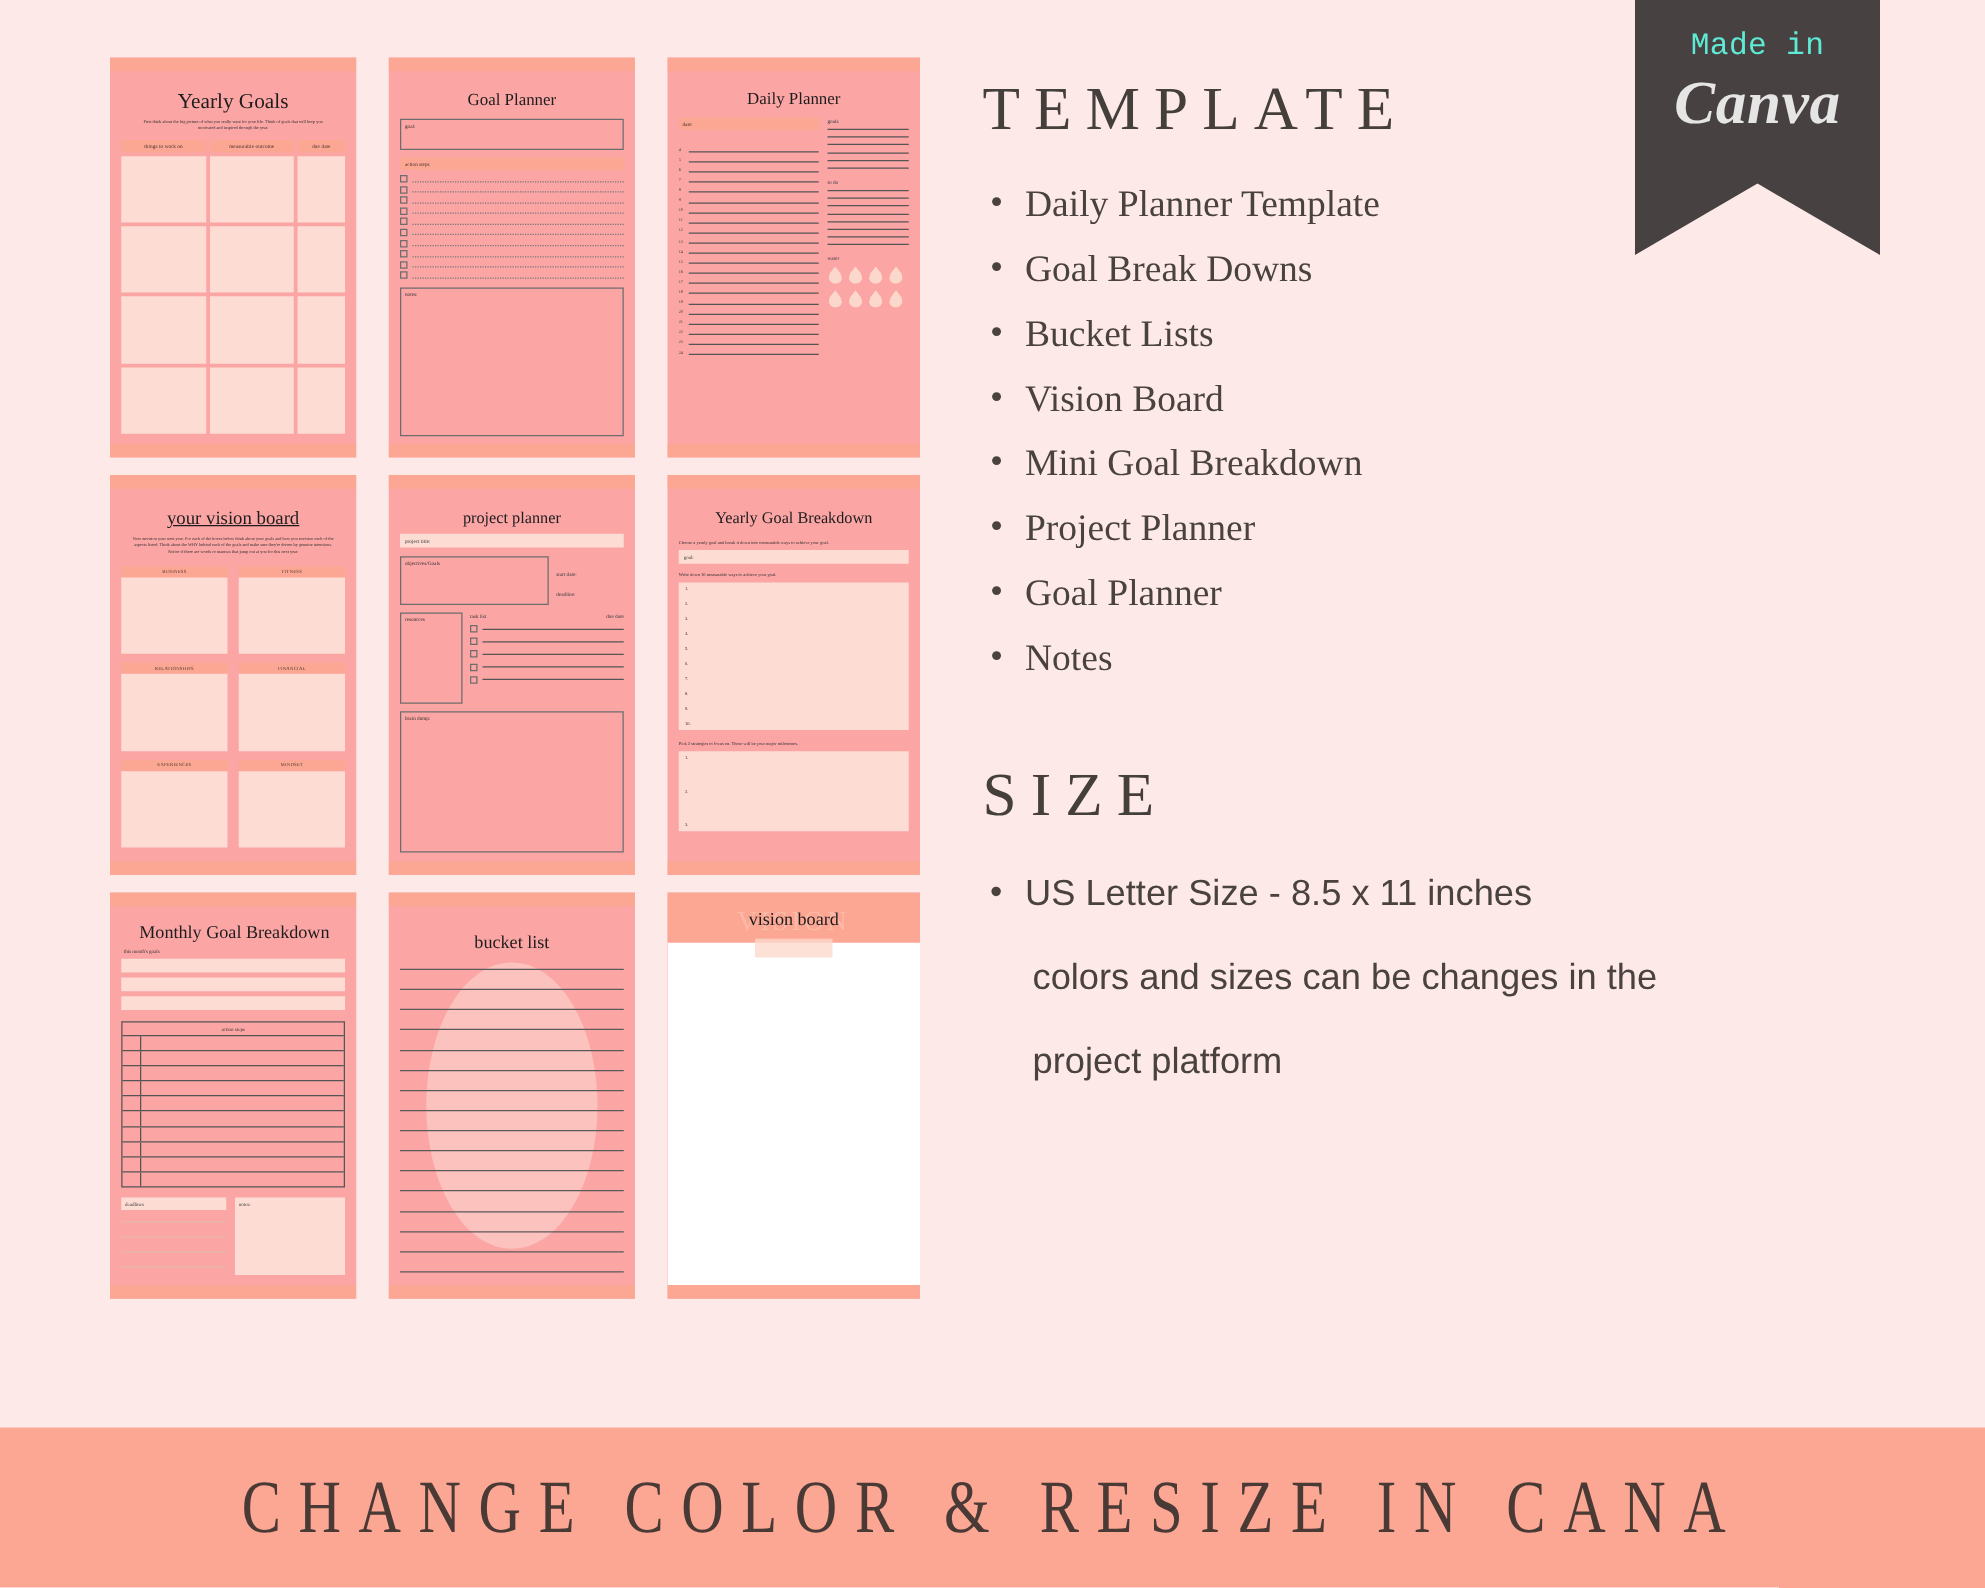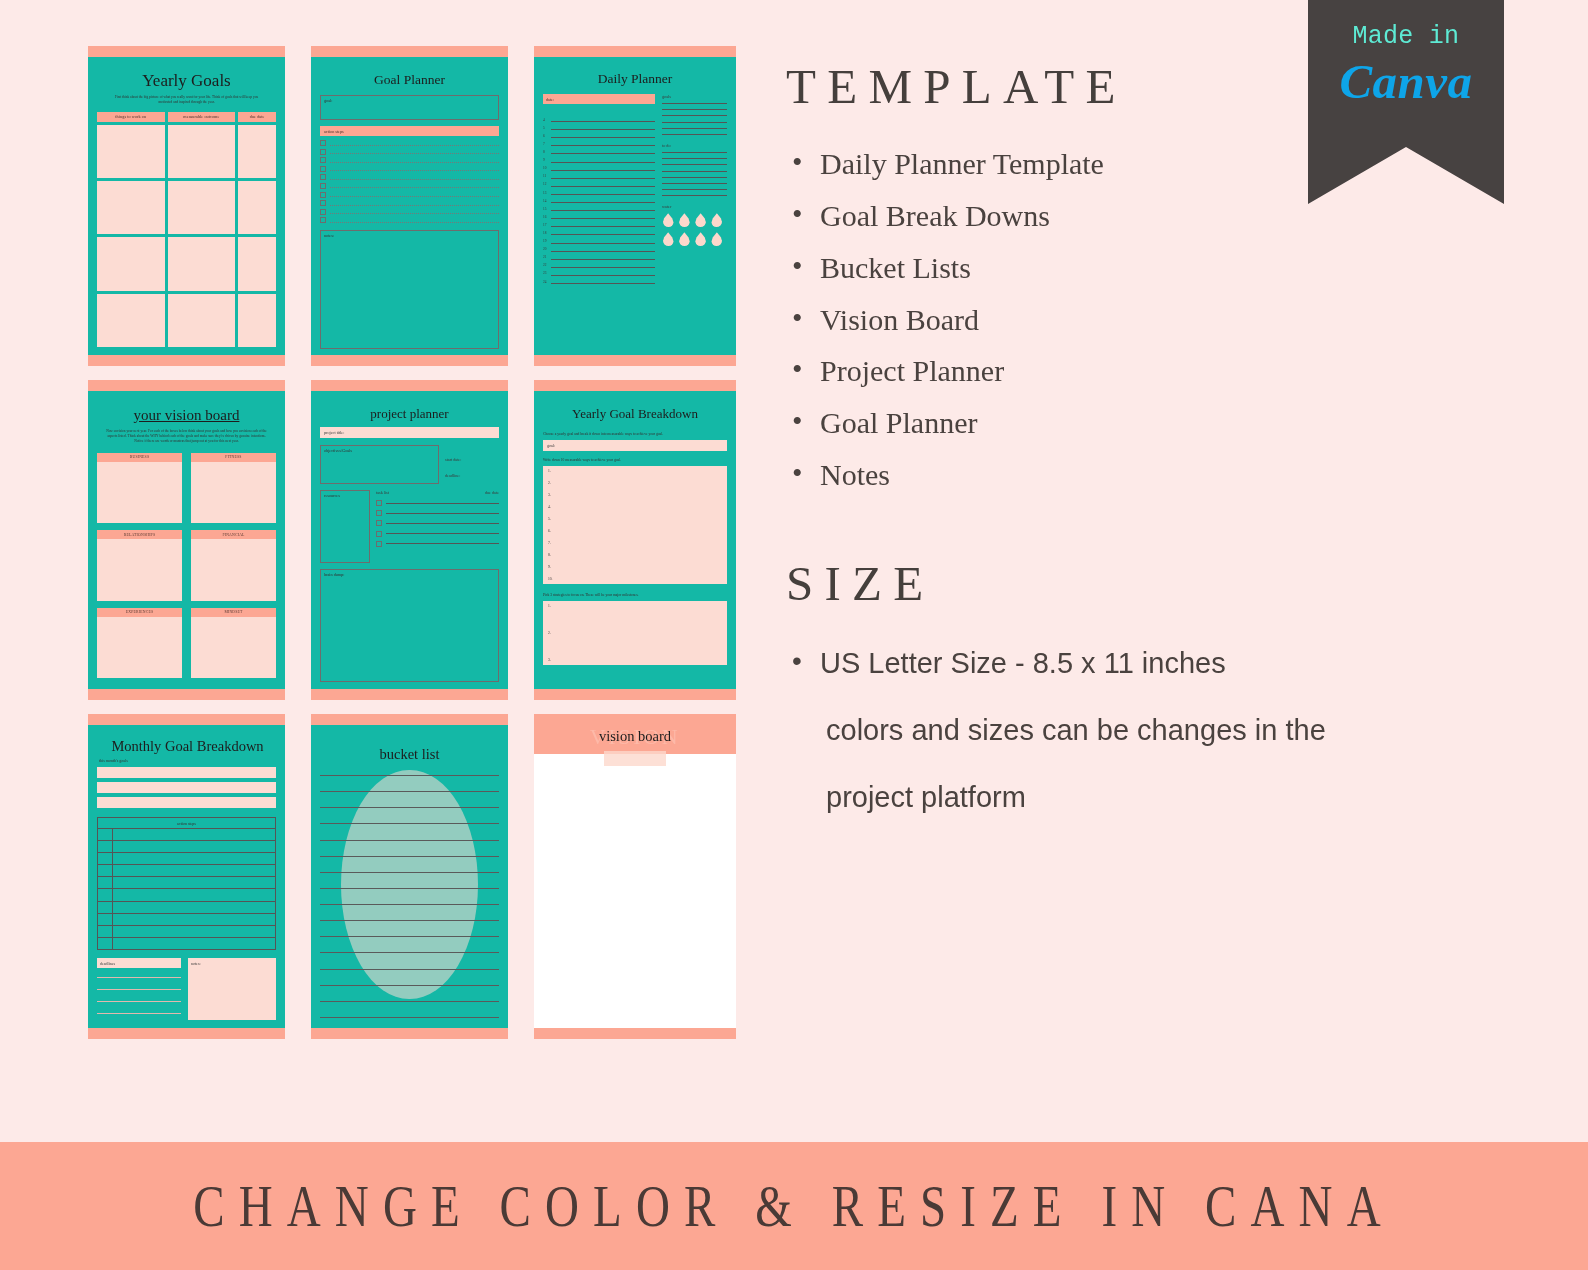--- a/index.html
+++ b/index.html
@@ -15,21 +15,21 @@
   #pages-grid{
     position:absolute; left:88px; top:46px;
     width:648px; height:1000px;
     display:grid;
     grid-template-columns:197px 197px 202px;
     grid-template-rows:320px 320px 325px;
     column-gap:26px; row-gap:14px;
   }
   .page{
     position:relative;
-    background:#14b8a6;
+    background:#fca5a5;
     box-shadow:0 0 0 4px #fdeae8;
     overflow:hidden;
     display:flex; flex-direction:column;
   }
   .pg-bar{ height:11px; background:#fca793; flex:0 0 auto; }
   .pg-bar.bot{ margin-top:auto; }
   .pg-body{ flex:1 1 auto; padding:6px 9px 4px; overflow:hidden; position:relative; display:flex; flex-direction:column;}
   .pg-title{
     text-align:center; color:#1d1d1d;
     font-family:"Liberation Serif", serif;
@@ -169,21 +169,21 @@
 
   
   #canva-ribbon{
     position:absolute; right:84px; top:0; width:196px; height:204px;
     background:#474241;
     clip-path:polygon(0 0,100% 0,100% 100%,50% 72%,0 100%);
     display:flex; flex-direction:column; align-items:center; padding-top:22px;
   }
   #canva-made{ color:#5eead4; font-size:25px; font-family:Liberation Mono, monospace; letter-spacing:.01em;}
   #canva-word{
-    color:#0ea5e9; font-size:49px; margin-top:2px;
+    color:#e5e5e5; font-size:49px; margin-top:2px;
     font-family:"Liberation Serif", serif; font-style:italic; font-weight:bold;
     letter-spacing:.01em;
   }
 
   
   #bottom-banner{
     position:absolute; left:0; right:0; bottom:0; height:128px;
     background:#fca793; display:flex; align-items:center; justify-content:center;
   }
   #bottom-banner-text{
@@ -626,20 +626,21 @@
 
 </div>
 
 <div id="right-col">
   <div class="heading">TEMPLATE</div>
   <ul id="template-list">
       <li>Daily Planner Template</li>
       <li>Goal Break Downs</li>
       <li>Bucket Lists</li>
       <li>Vision Board</li>
+      <li>Mini Goal Breakdown</li>
       <li>Project Planner</li>
       <li>Goal Planner</li>
       <li>Notes</li>
     </ul>
   <div class="heading" id="size-heading">SIZE</div>
   <ul id="size-list">
       <li class="bulleted">US Letter Size - 8.5 x 11 inches</li>
       <li class="cont">colors and sizes can be changes in the</li>
       <li class="cont">project platform</li>
     </ul>

